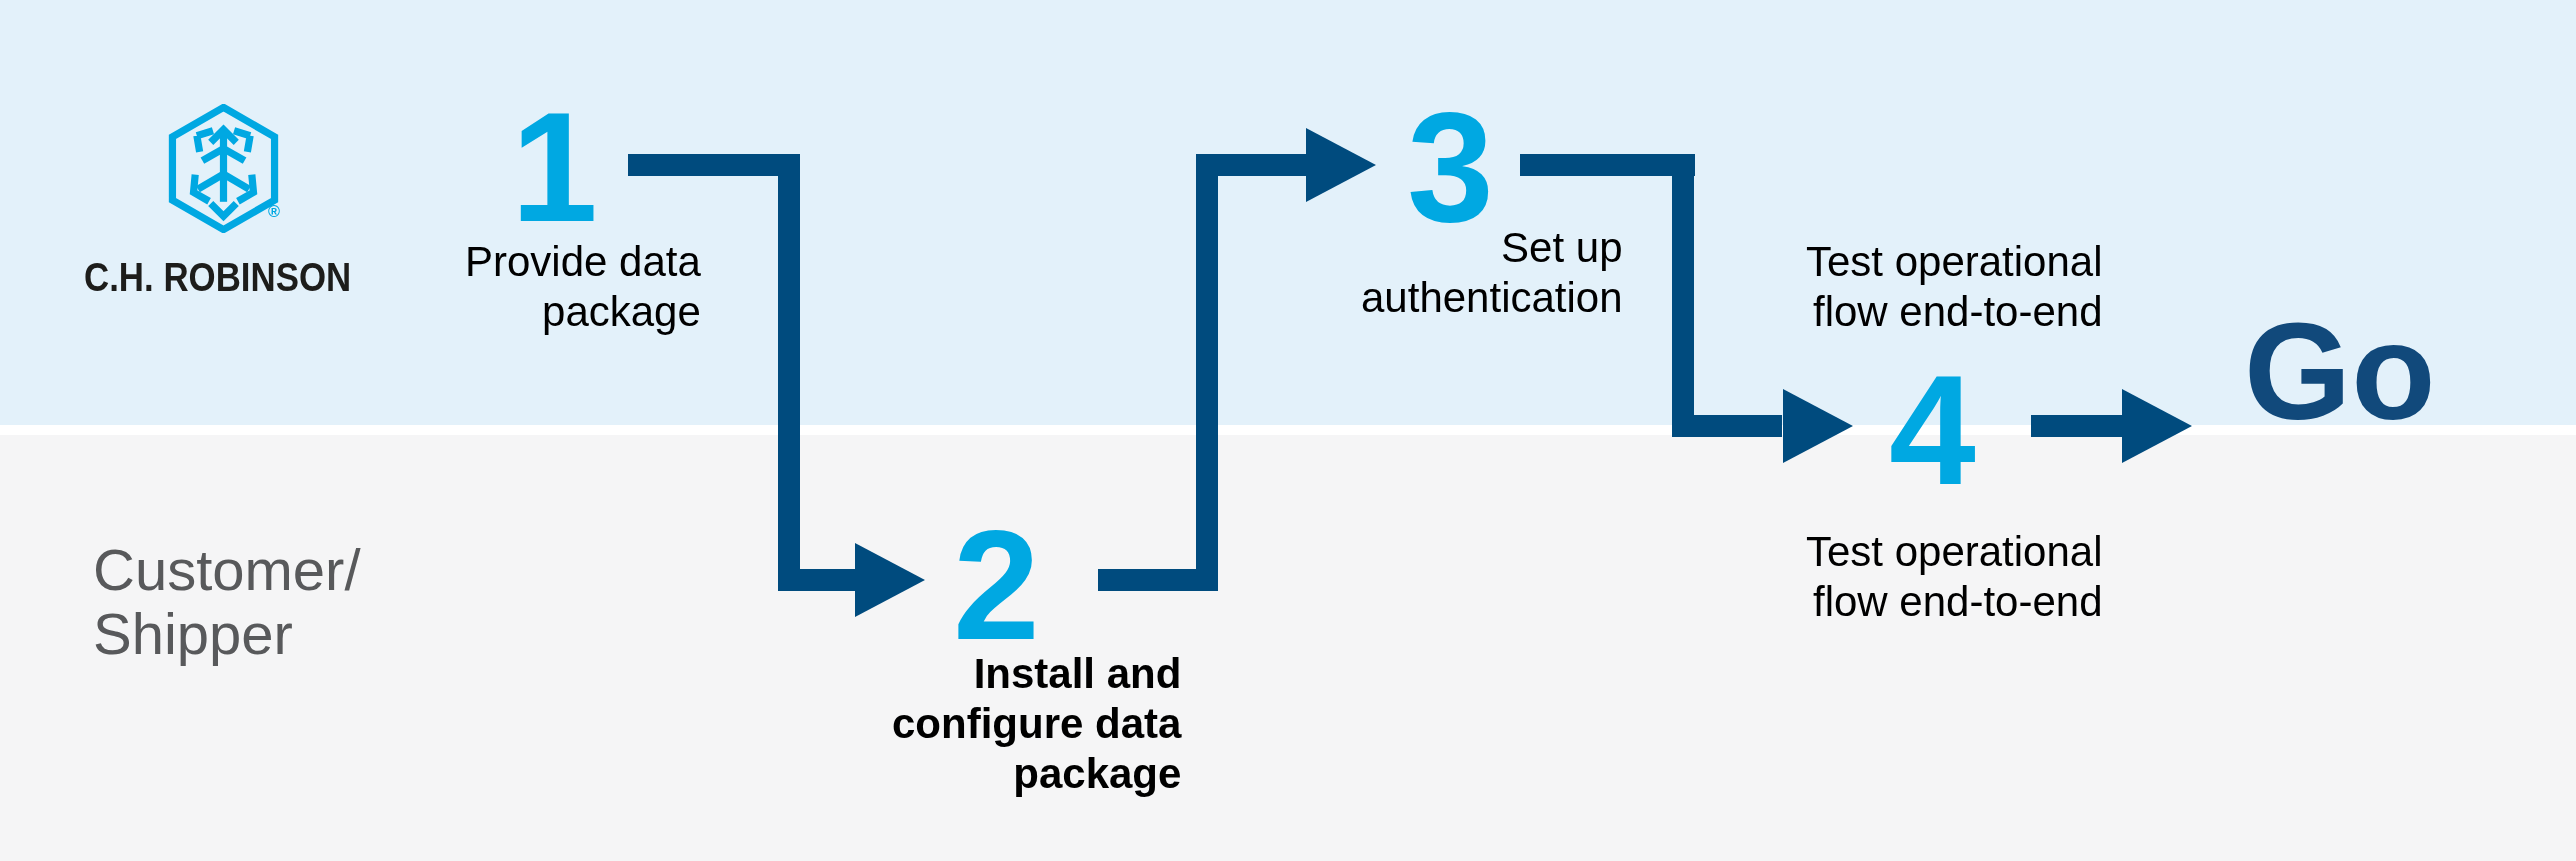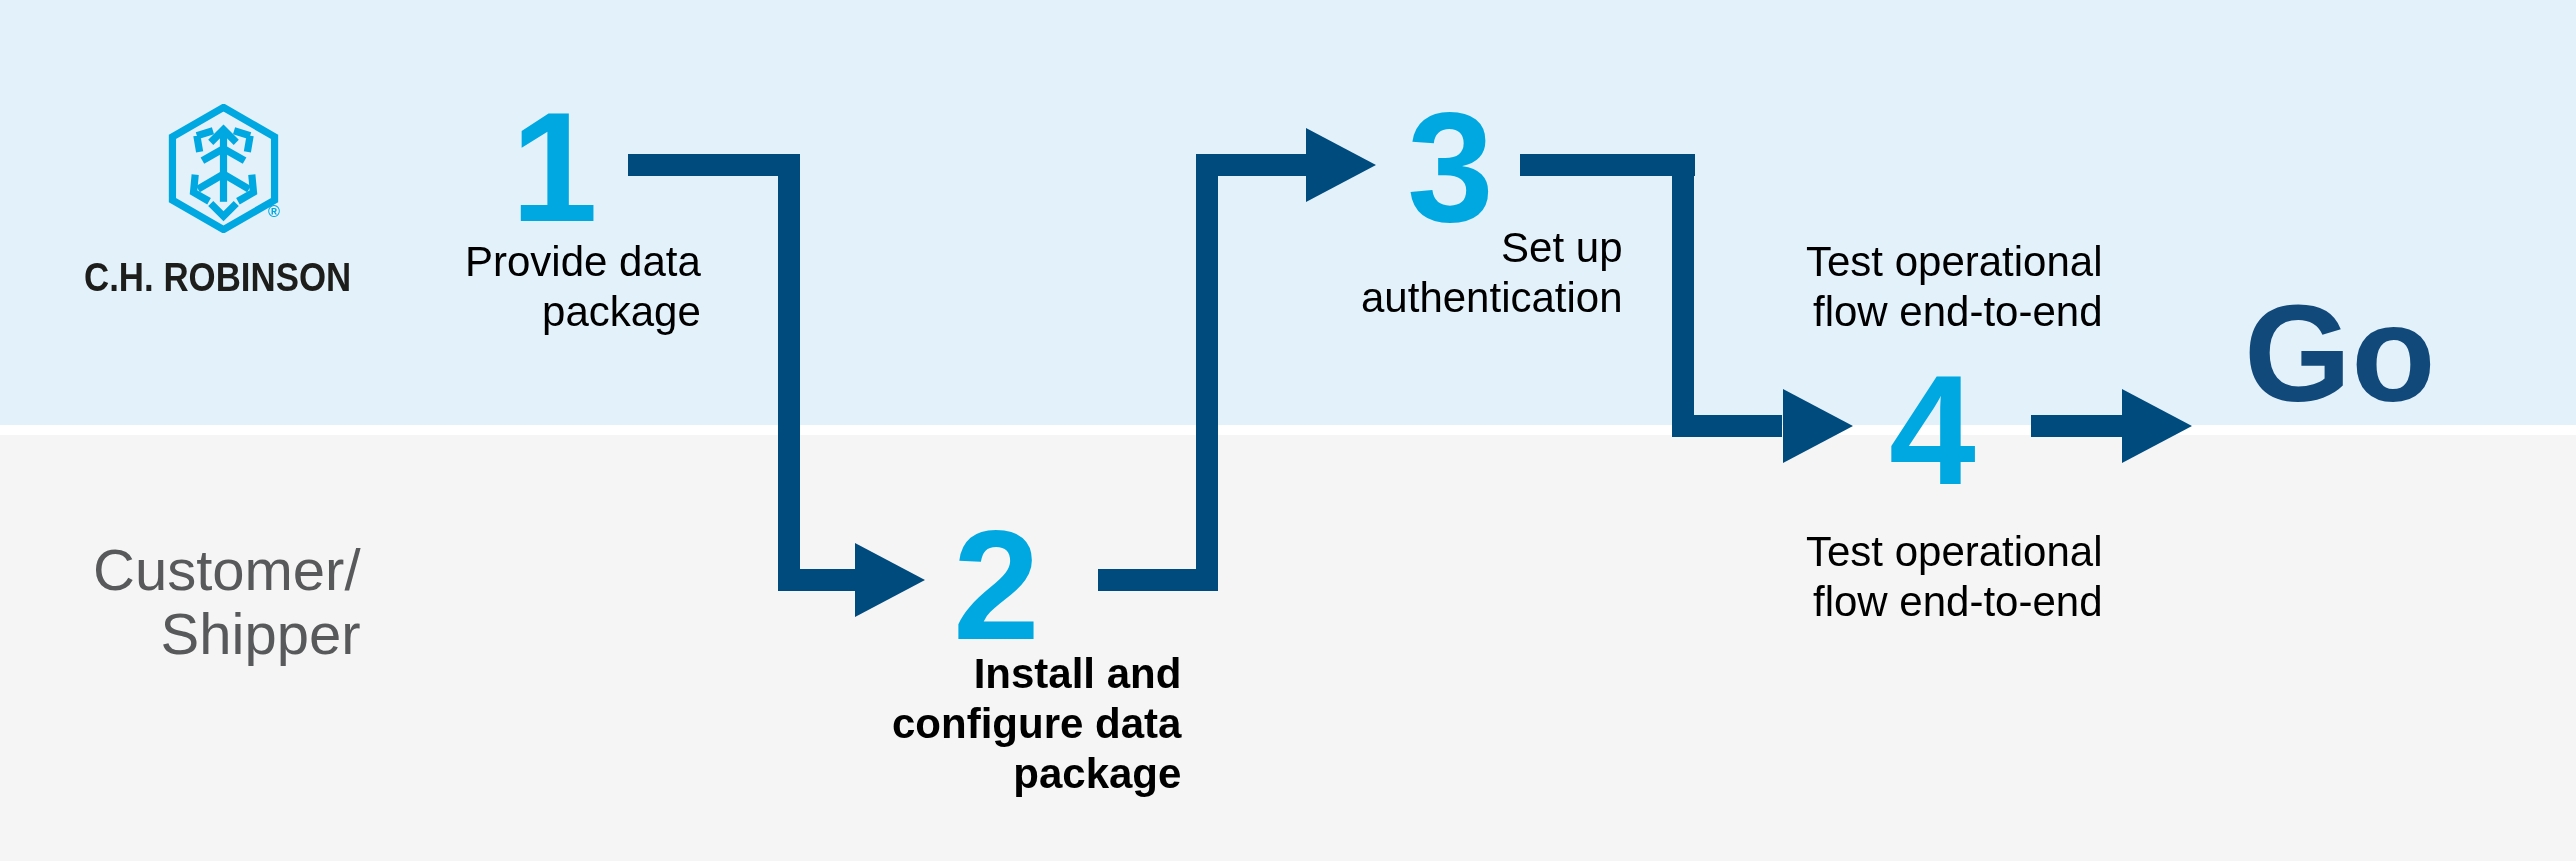--- a/index.html
+++ b/index.html
@@ -8,21 +8,21 @@
   #canvas { position: relative; width: 2576px; height: 861px; background: #e3f1fa; }
 
   .band-top    { position: absolute; left: 0; top: 0;    width: 2576px; height: 425px; background: #e3f1fa; }
   .band-divider{ position: absolute; left: 0; top: 425px; width: 2576px; height: 9.6px; background: #ffffff; }
   .band-bottom { position: absolute; left: 0; top: 435px; width: 2576px; height: 427px; background: #f5f5f6; }
 
   .abs { position: absolute; }
 
   .step-number { font-size: 156px; line-height: 156px; font-weight: bold; color: #00a8e2; white-space: nowrap; }
   .step-label  { font-size: 42px; line-height: 50px; color: #000000; white-space: nowrap; text-align: right; }
-  .lane-label  { font-size: 58px; line-height: 64px; color: #58595b; white-space: nowrap; text-align: right; }
+  .lane-label  { font-size: 58px; line-height: 64px; color: #58595b; white-space: nowrap; }
   .finish-text { font-size: 138px; line-height: 114px; font-weight: bold; color: #11497b; white-space: nowrap; }
 
   .wordmark { font-size: 41px; line-height: 41px; font-weight: bold; color: #1d1d1b;
               letter-spacing: 0px; transform: scaleX(0.85); transform-origin: left center; white-space: nowrap; }
   .reg-mark { font-size: 16.3px; line-height: 16.3px; color: #00a8e2; font-weight: bold; }
 
   .seg { position: absolute; background: #004b7e; }
   .head-right { position: absolute; width: 0; height: 0;
                 border-top: 37px solid transparent; border-bottom: 37px solid transparent;
                 border-left: 70px solid #004b7e; }
@@ -103,18 +103,18 @@
   <div class="abs step-number" style="left:1889px; top:352px;">4</div>
 
   <div class="abs step-label" style="left:1806px; top:527px;">
     <div>Test operational</div>
     <div>flow end-to-end</div>
   </div>
 
   <div class="seg" style="left:2031px; top:415px; width:91px; height:22px;"></div>
   <div class="head-right" style="left:2122px; top:389px;"></div>
 
-  <div class="abs finish-text" style="left:2244px; top:296px;">
+  <div class="abs finish-text" style="left:2244px; top:314px;">
     <div>Go</div>
   </div>
 
 </div>
 
 
 </body></html>

